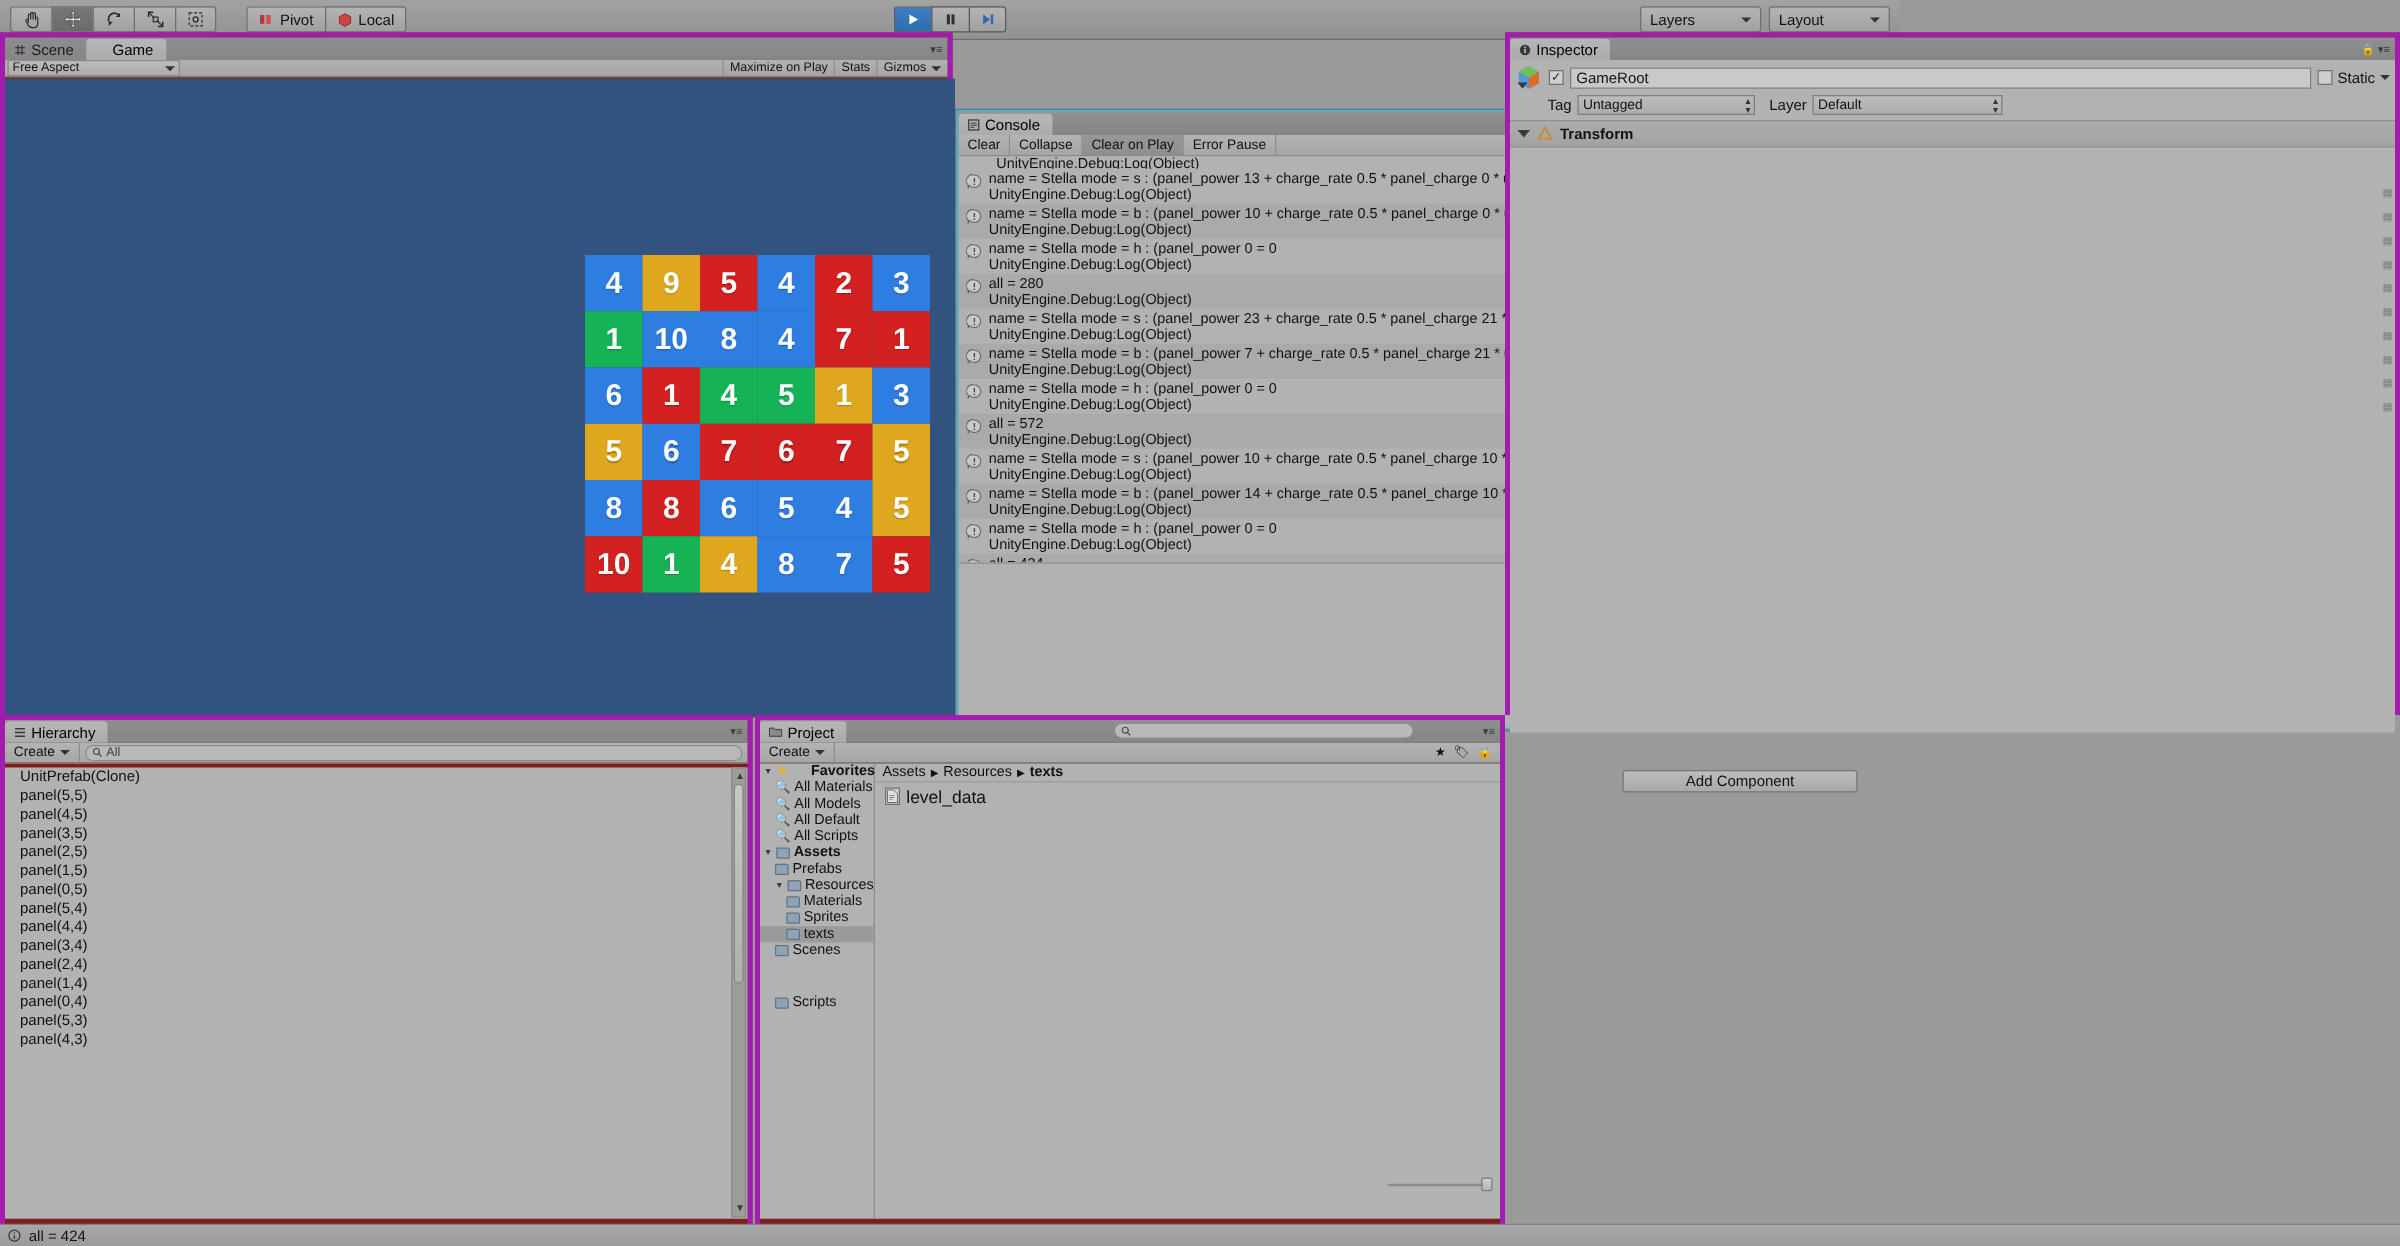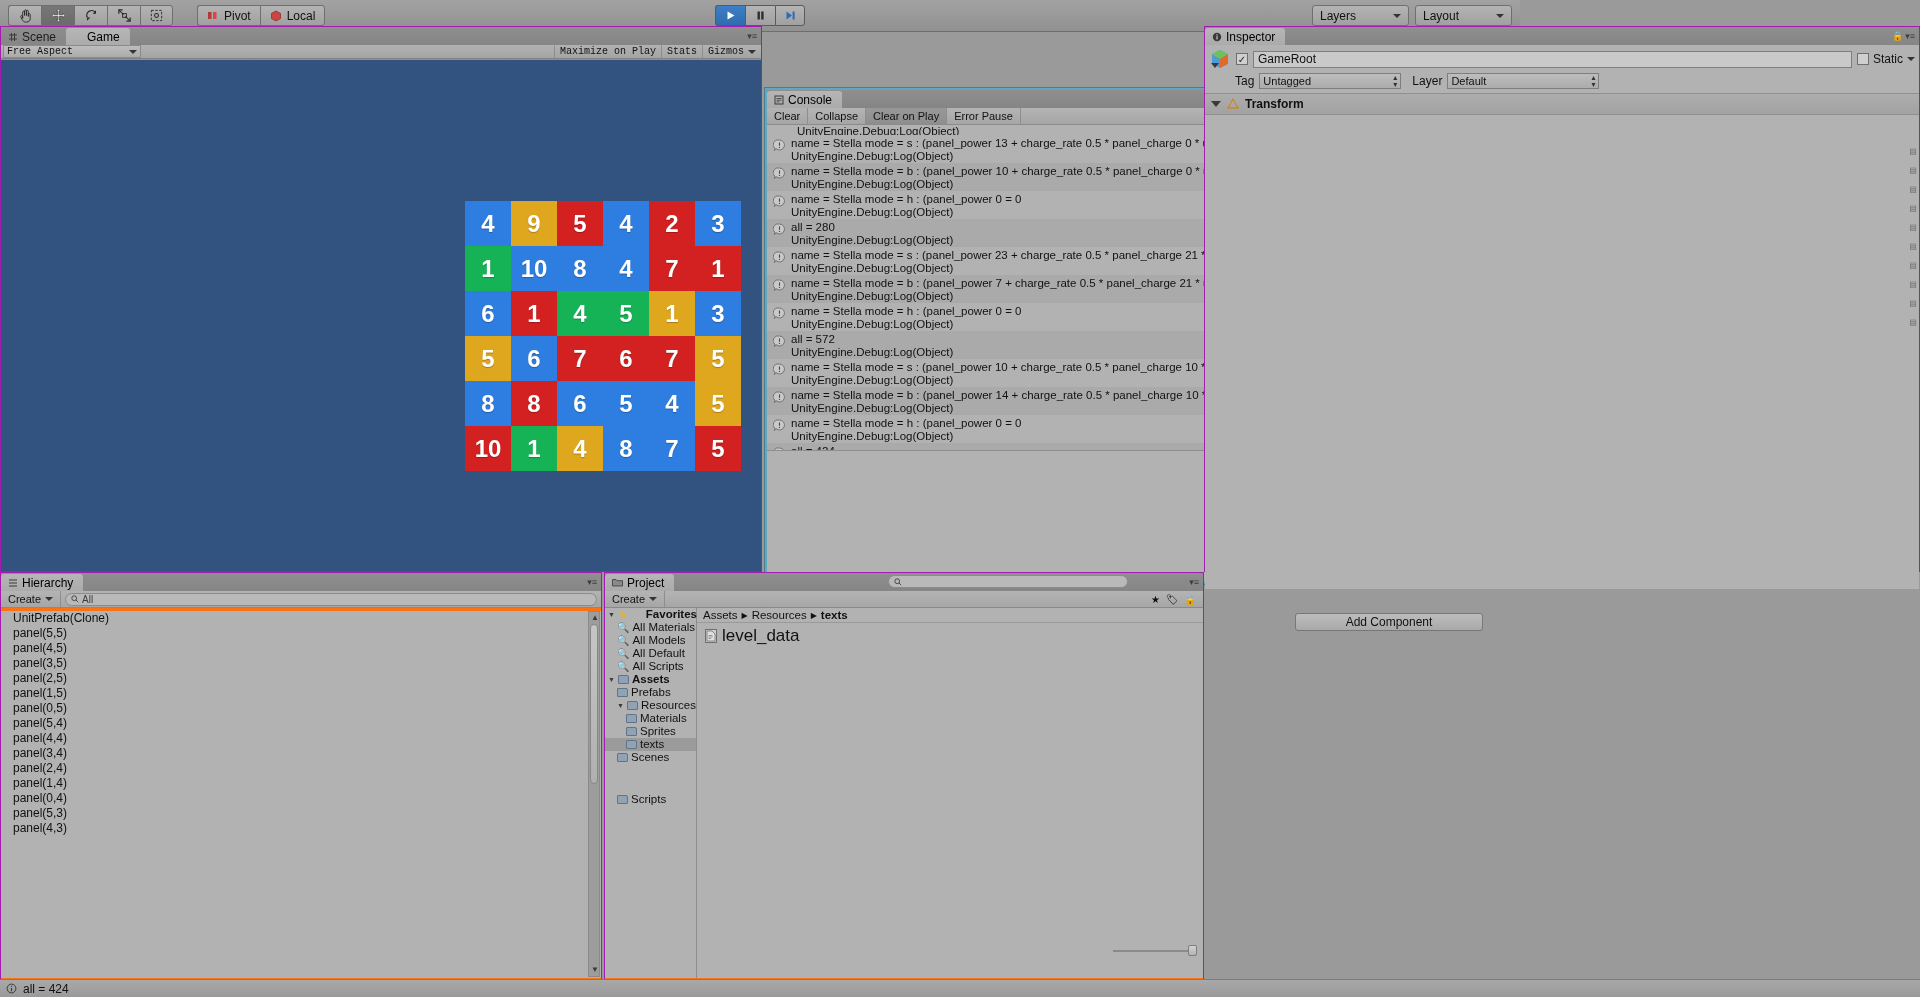--- a/index.html
+++ b/index.html
@@ -60,21 +60,21 @@
   .dropbtn {
     height:21px; width:97px; padding:0 7px;
     background:linear-gradient(#b4b4b4,#a0a0a0);
     border:1px solid #6f6f6f; border-radius:3px;
     display:flex; align-items:center; justify-content:space-between;
     font-size:12px; cursor:pointer;
   }
   .caret { width:0;height:0;border-left:4px solid transparent;border-right:4px solid transparent;border-top:4px solid #333; }
 
   
-  .panel { position:absolute; background:#f97316; border:1px solid #a21caf; }
+  .panel { position:absolute; background:#7f1d1d; border:4px solid #a21caf; }
   .tabstrip {
     height:18px; background:linear-gradient(#8f8f8f,#858585);
     display:flex; align-items:flex-end; position:relative;
   }
   .tab {
     height:17px; padding:0 10px 0 7px; display:flex; align-items:center; gap:4px;
     font-size:12px; background:linear-gradient(#8d8d8d,#868686); color:#1c1c1c;
     border-radius:3px 3px 0 0; cursor:pointer;
   }
   .tab.active { background:linear-gradient(#b6b6b6,#ababab); color:#000; }
@@ -89,21 +89,20 @@
     border-right:1px solid #8e8e8e; cursor:pointer; white-space:nowrap;
   }
   .sbtn.pressed { background:linear-gradient(#989898,#8e8e8e); }
 
   
   #gameview { left:0; top:26px; width:762px; height:546px; }
   .game-sub {
     height:14px; background:linear-gradient(#b2b2b2,#a4a4a4);
     display:flex; align-items:center; font-size:10px;
     border-bottom:1px solid #828282;
-    font-family:Liberation Mono, monospace;
   }
   .aspect {
     width:138px; height:13px; margin-left:2px;
     background:linear-gradient(#bdbdbd,#ababab);
     border:1px solid #8b8b8b; display:flex; align-items:center;
     justify-content:space-between; padding:0 3px; font-size:10px;
   }
   .game-sub-right { margin-left:auto; display:flex; align-items:center;justify-content:flex-end; }
   .gsr-item { padding:0 5px; height:13px; display:flex; align-items:center;
     border-left:1px solid #8e8e8e; font-size:10px; }
@@ -217,21 +216,21 @@
   .proj-cols { position:absolute; left:0; top:35px; right:0; bottom:18px; display:flex; }
   .proj-tree { width:92px; background:#b2b2b2; border-right:1px solid #8d8d8d; position:relative; }
   .tree-item { display:flex; align-items:center; gap:3px; font-size:11.5px; line-height:13px; padding:0 0 0 4px; }
   .tree-item.sel { background:#9b9b9b; }
   .folder { width:11px; height:9px; background:#8fa3b5; border:1px solid #5f7487; border-radius:1px 2px 1px 1px; }
   .star { color:#e2b228; font-size:11px; }
   .magnif { color:#d9a400; font-size:10px; }
   .proj-right { flex:1; position:relative; background:#b2b2b2; }
   .crumbbar { height:15px; display:flex; align-items:center; gap:4px;
     padding:0 6px; font-size:11.5px; border-bottom:1px solid #9a9a9a; }
-  .asset-item { display:flex; align-items:center; gap:5px; padding:3px 8px; font-size:17px; }
+  .asset-item { display:flex; align-items:center; gap:5px; padding:3px 8px; font-size:14px; }
   .fileicon { width:12px; height:14px; background:#d0d0d0; border:1px solid #6f6f6f; position:relative; }
   .proj-search {
     position:absolute; left:283px; top:2px; width:240px; height:13px;
     background:#b9b9b9; border:1px solid #8a8a8a; border-radius:7px;
     display:flex; align-items:center; gap:3px; padding:0 5px; font-size:10px; color:#3d3d3d;
   }
   .proj-slider {
     position:absolute; right:6px; bottom:22px; width:84px; height:11px;
     display:flex; align-items:center;
   }

